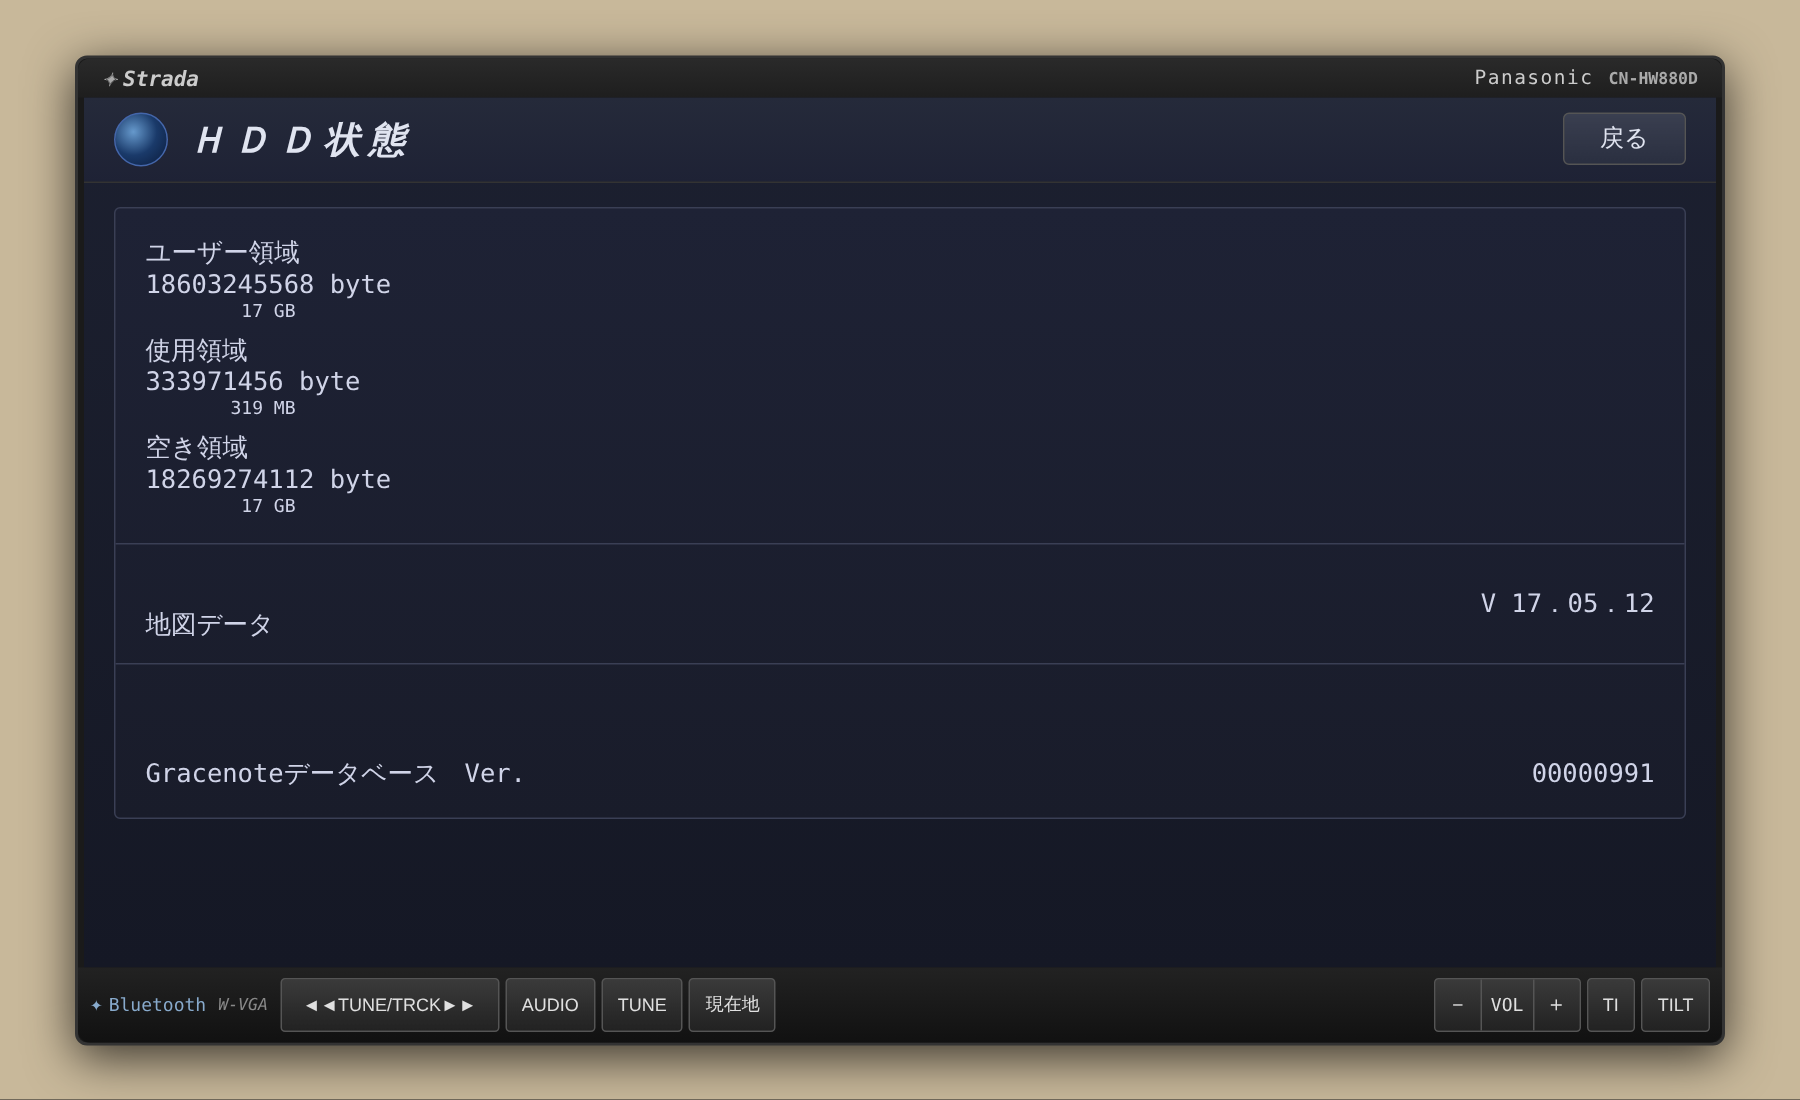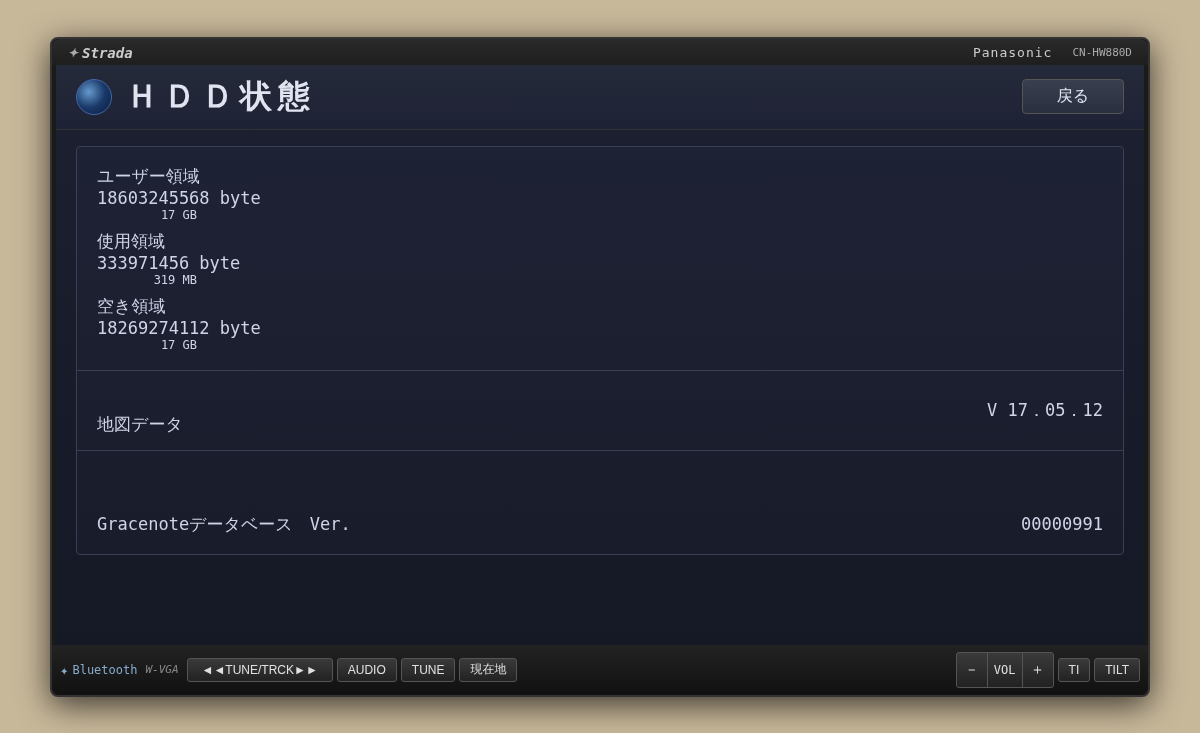--- a/index.html
+++ b/index.html
@@ -54,21 +54,22 @@
     .brand-panasonic {
       color: #cccccc;
       font-size: 13px;
       font-weight: normal;
       letter-spacing: 1px;
     }
 
     .model-number {
       color: #aaaaaa;
       font-size: 11px;
-      margin-left: 20px;
+      margin-left: 10px;
+      font-weight: bold;
     }
 
     
     .screen {
       flex: 1;
       background: #1a1e2a;
       margin: 0 4px;
       position: relative;
       overflow: hidden;
     }
@@ -101,32 +102,33 @@
       width: 36px;
       height: 36px;
       background: radial-gradient(circle at 35% 35%, #6699cc, #1a3a6a, #0a1a3a);
       border-radius: 50%;
       border: 1px solid #4466aa;
       flex-shrink: 0;
     }
 
     .header-title {
       color: #e0e4f0;
-      font-size: 32px;
+      font-size: 24px;
       font-weight: bold;
       letter-spacing: 6px;
+      font-style: italic;
     }
 
     .back-button {
       background: linear-gradient(180deg, #3a3f50 0%, #2a2f40 100%);
       border: 1px solid #555;
       border-radius: 4px;
       color: #e0e4f0;
       font-size: 16px;
-      padding: 6px 34px;
+      padding: 6px 24px;
       cursor: pointer;
     }
 
     
     .main-panel {
       margin: 16px 20px;
       border: 1px solid #3a3f55;
       border-radius: 4px;
       background: linear-gradient(180deg, #1e2235 0%, #191c2a 100%);
     }
@@ -226,21 +228,21 @@
       border: 1px solid #555;
       border-radius: 3px;
       color: #e0e0e0;
       font-size: 12px;
       padding: 5px 10px;
       cursor: pointer;
       white-space: nowrap;
       display: flex;
       align-items: center;
       justify-content: center;
-      height: 24px;
+      height: 36px;
     }
 
     .bottom-btn.wide {
       padding: 5px 14px;
     }
 
     .bluetooth-area {
       display: flex;
       align-items: center;
       gap: 4px;

